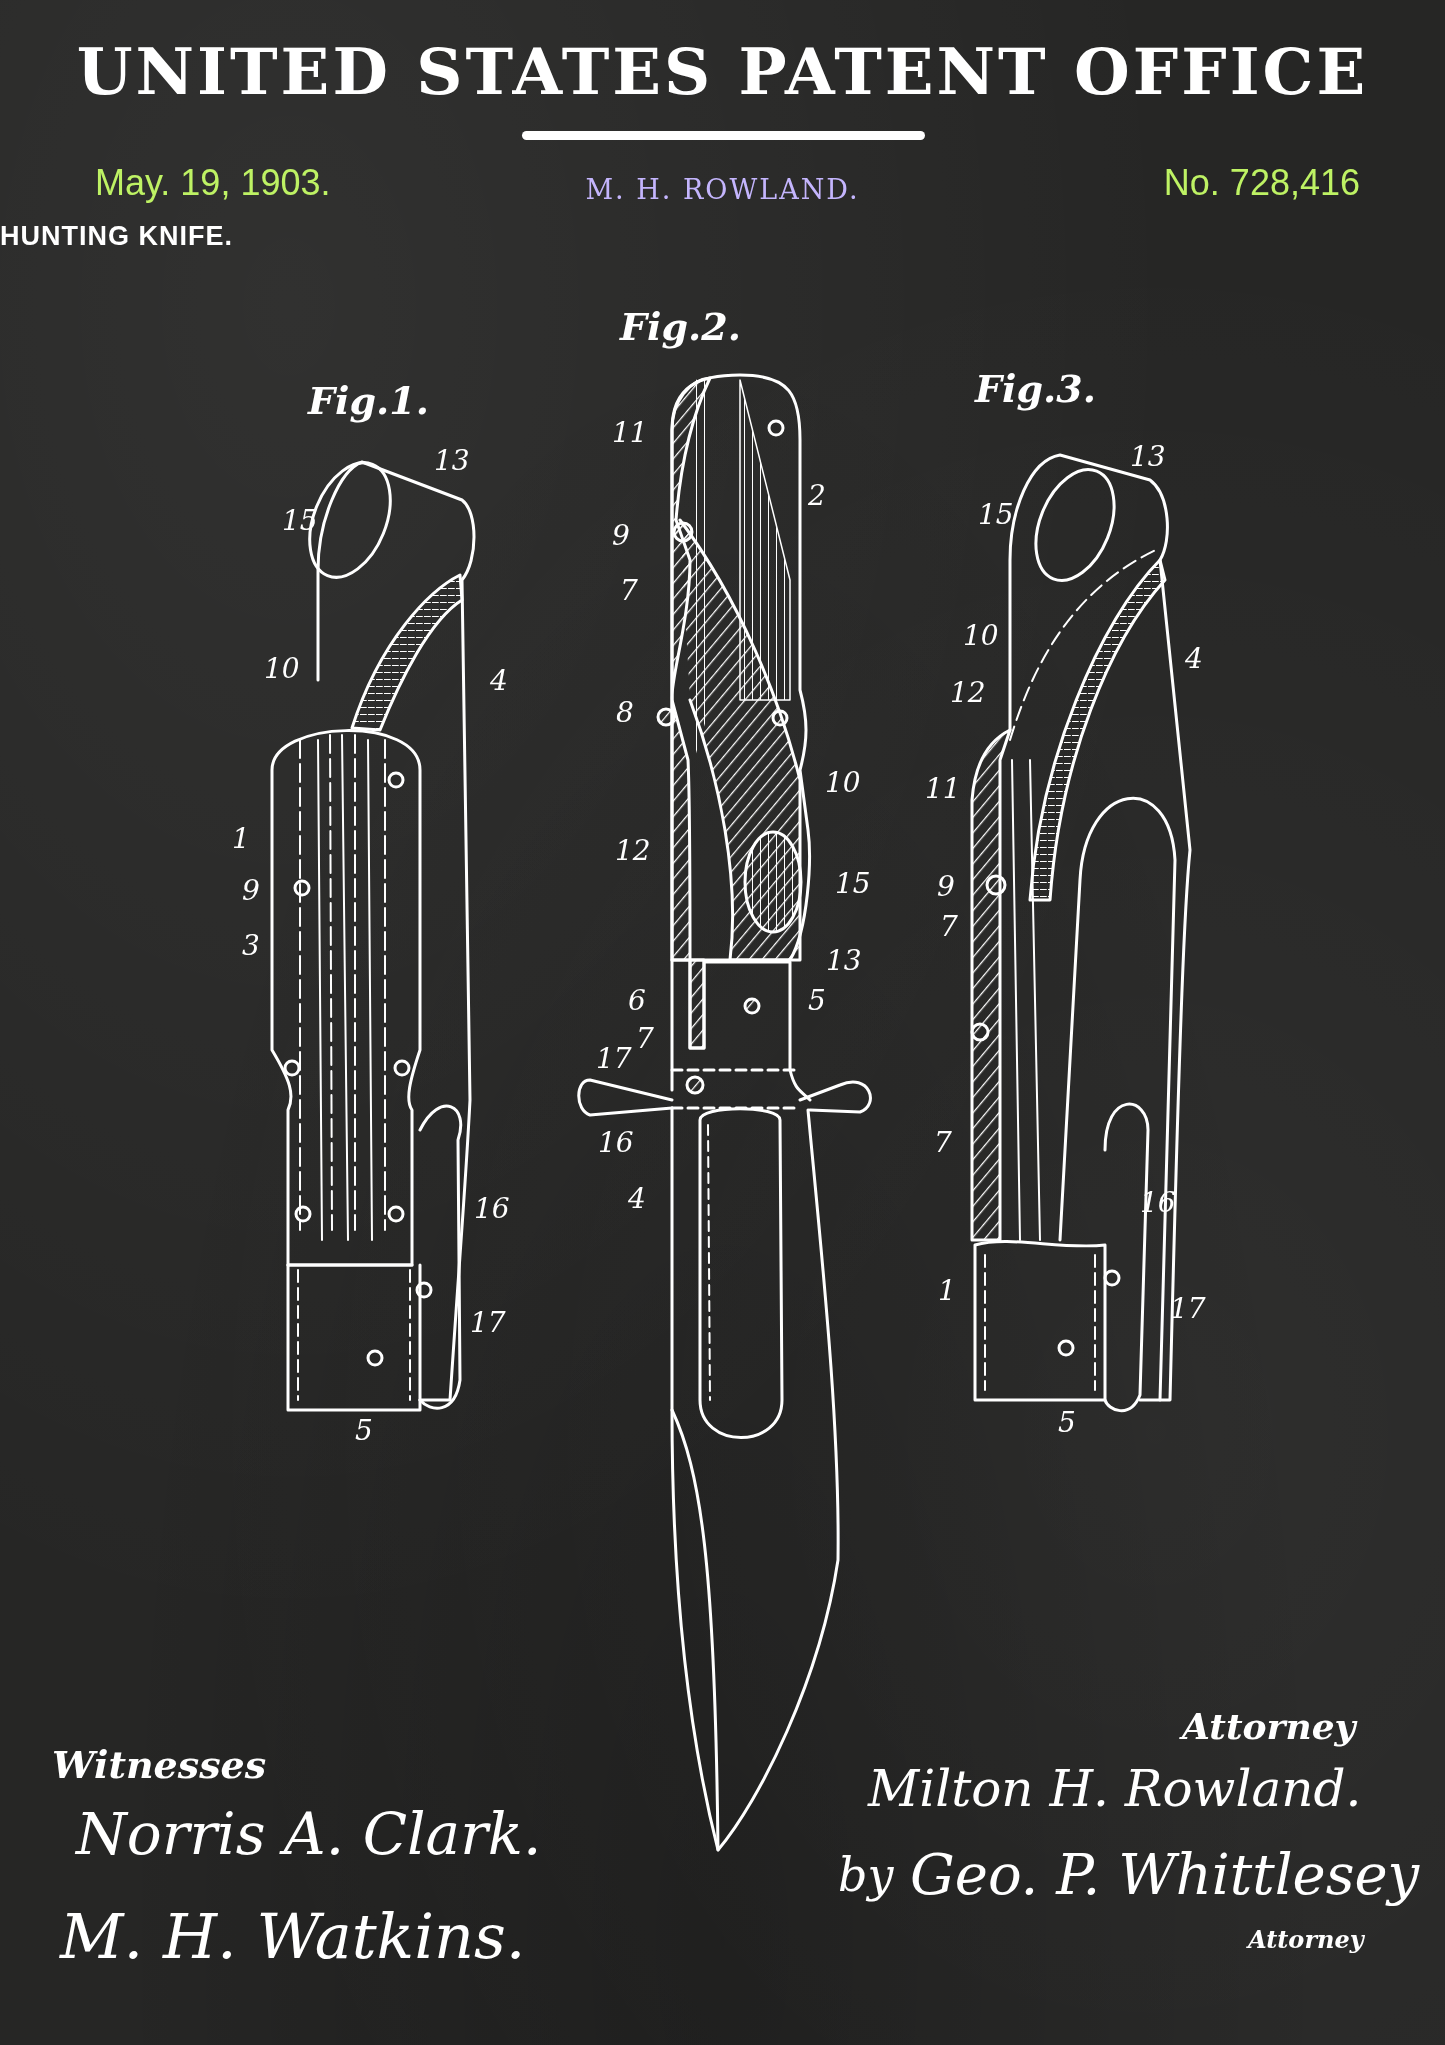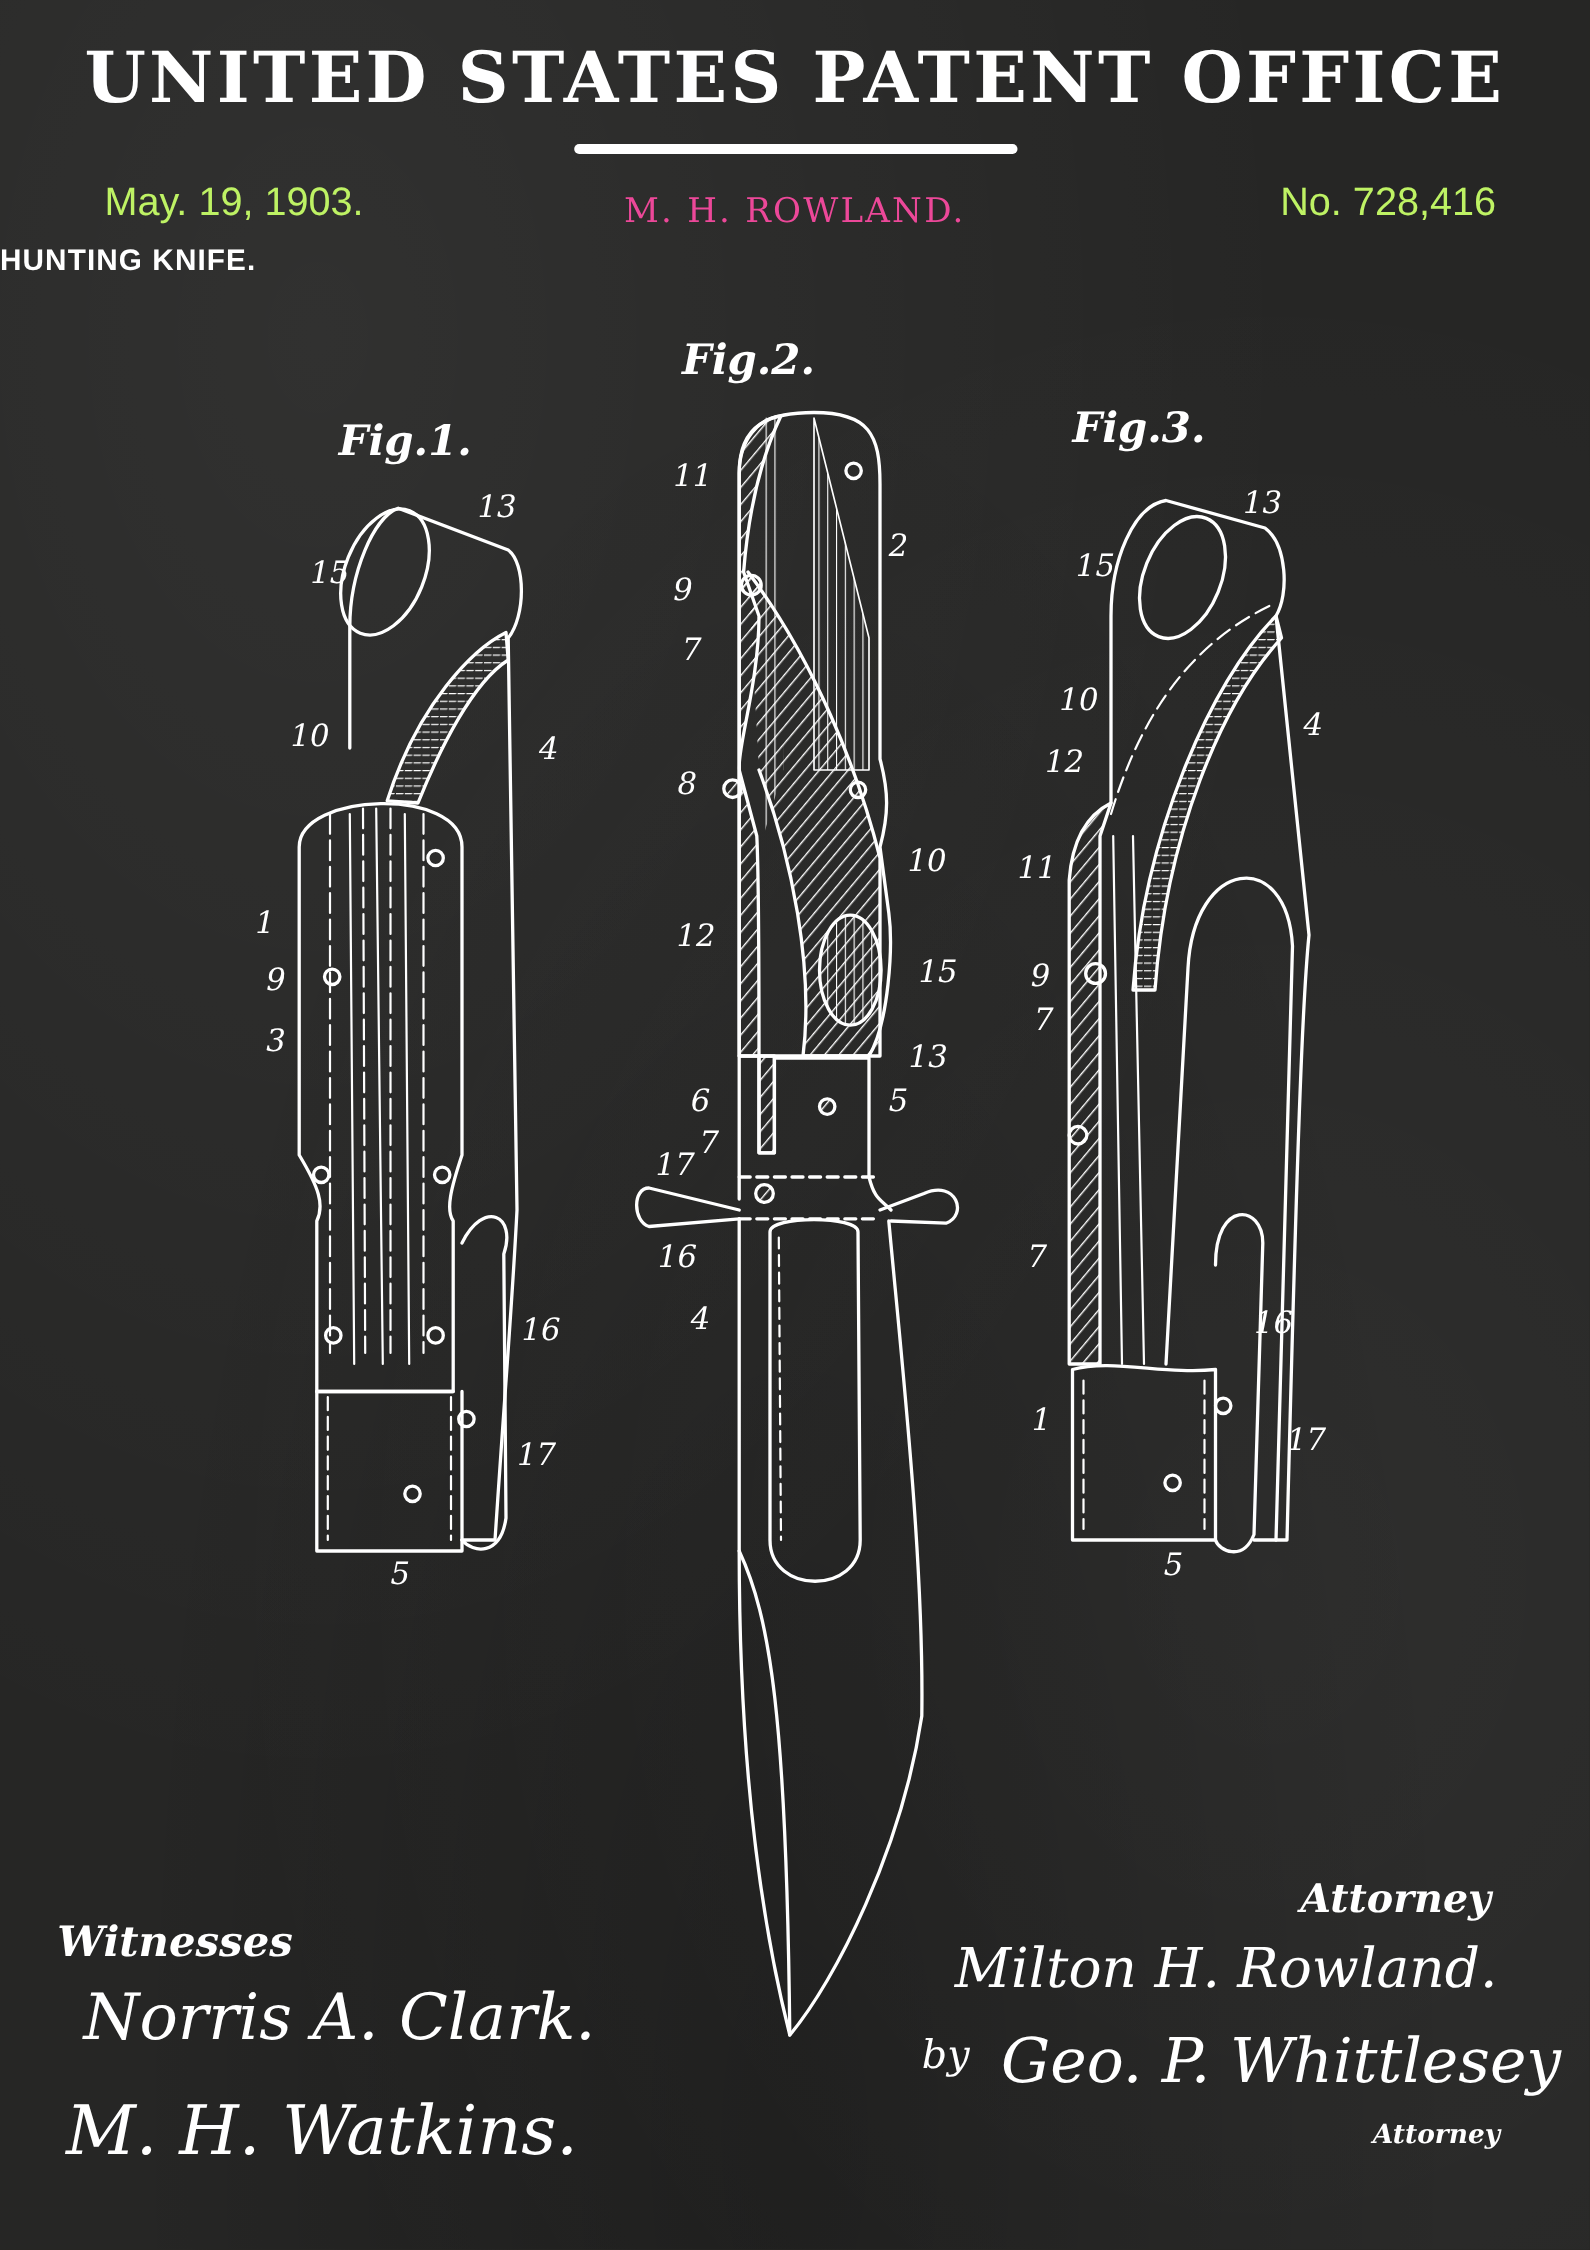--- a/index.html
+++ b/index.html
@@ -25,21 +25,21 @@
     background:#fff; border-radius:5px;
   }
   .meta {
     position:absolute; top:162px;
     font-family:Liberation Sans, sans-serif; font-size:36px; color:#bef264;
   }
   .meta.date { left:95px; }
   .meta.num { right:85px; }
   .inventor-name {
     position:absolute; left:0; right:0; top:174px; text-align:center;
-    font-family:"DejaVu Serif", serif; font-size:31px; letter-spacing:2px; color:#ec4899;
+    font-family:"DejaVu Serif", serif; font-size:27px; letter-spacing:2px; color:#c4b5fd;
   }
   .patent-title {
     position:absolute; left:0; right:0; top:221px; text-align:left;
     font-family:Liberation Sans, sans-serif; font-weight:bold; font-size:27px; letter-spacing:1px; color:#fff;
   }
   svg.drawing { position:absolute; left:0; top:0; }
   .fig-label {
     font-family:"DejaVu Serif", serif; font-style:italic; font-weight:bold;
     font-size:38px; fill:#fff;
   }
@@ -197,16 +197,16 @@
       <text class="ref" x="1058" y="1432" stroke="none">5</text>
     </g>
   </svg>
 
   <div class="sig-heading" style="left:52px; top:1742px; font-size:38px;">Witnesses</div>
   <div class="sig" style="left:48px; top:1800px; font-size:58px;margin-left:28px;">Norris A. Clark.</div>
   <div class="sig" style="left:60px; top:1900px; font-size:62px;">M. H. Watkins.</div>
 
   <div class="sig-heading" style="left:1182px; top:1705px; font-size:36px;">Attorney</div>
   <div class="sig" style="left:868px; top:1760px; font-size:50px;">Milton H. Rowland.</div>
-  <div class="sig" style="left:838px; top:1848px; font-size:36px;">by</div>
+  <div class="sig" style="left:838px; top:1848px; font-size:46px;">by</div>
   <div class="sig" style="left:910px; top:1842px; font-size:56px;">Geo. P. Whittlesey</div>
   <div class="sig-heading" style="left:1248px; top:1925px; font-size:24px;">Attorney</div>
 </div>
 
 </body></html>

